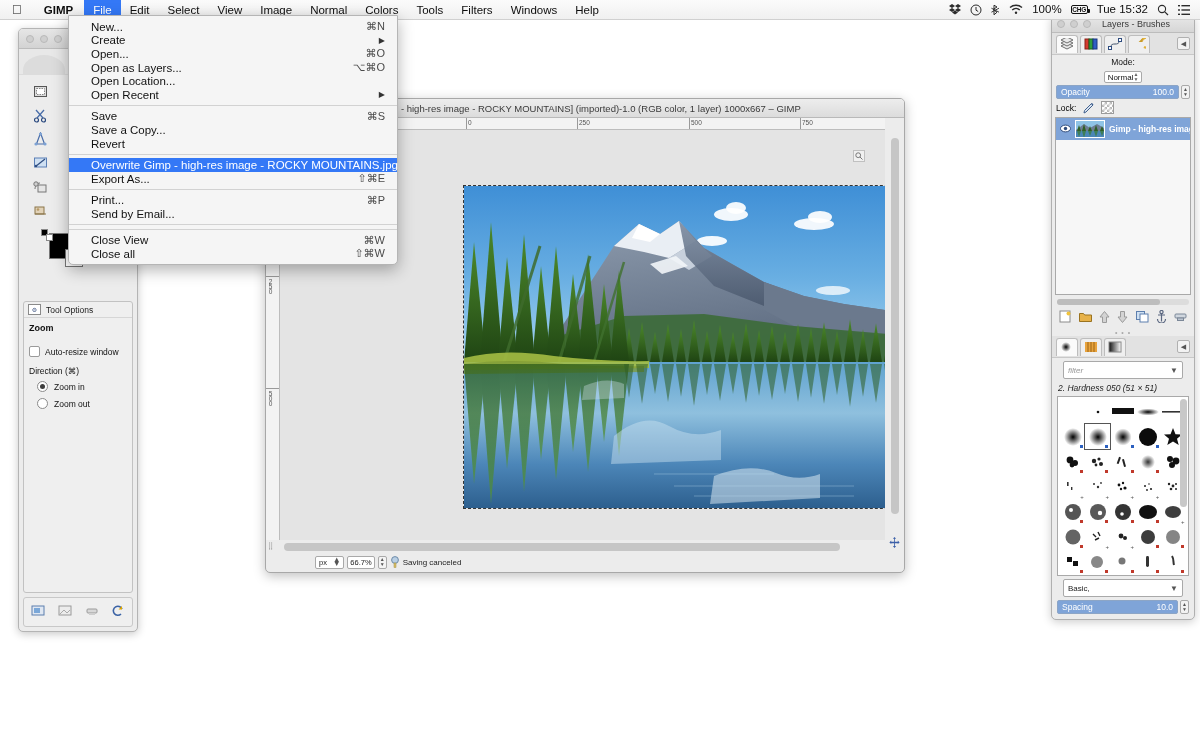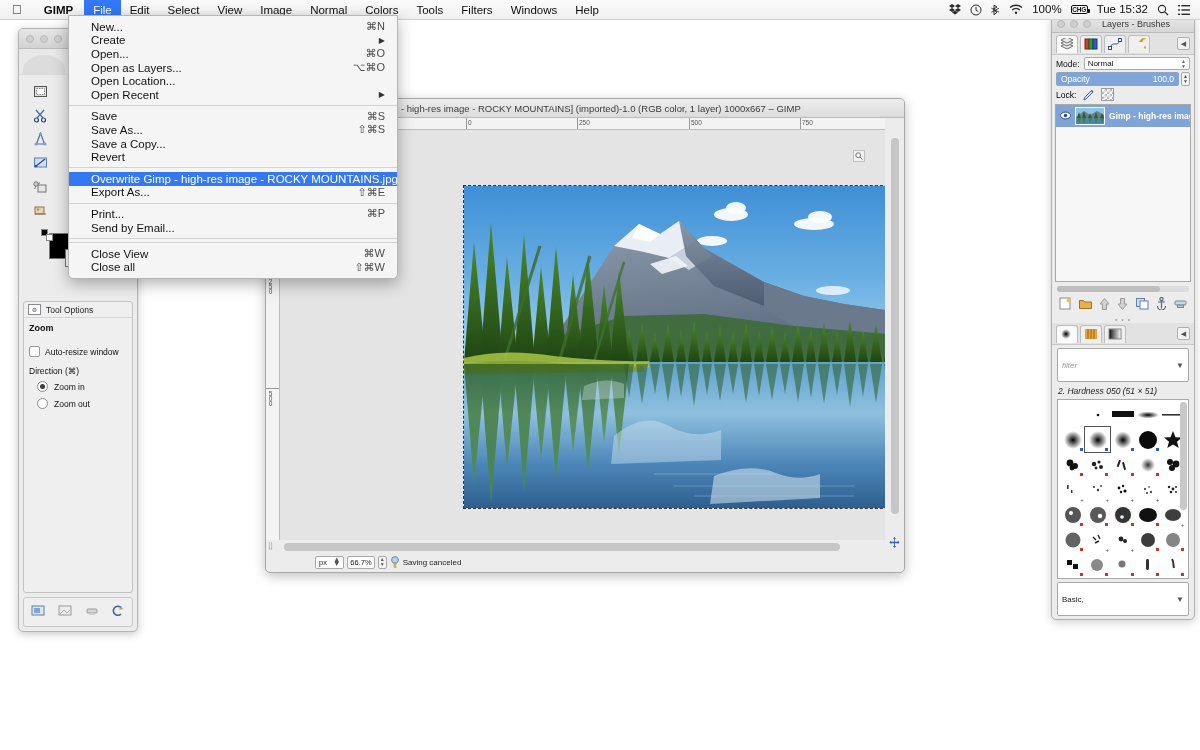--- a/index.html
+++ b/index.html
@@ -163,21 +163,21 @@
   .dk-title .tt{ margin-left:6px; }
   .dk-tabs{ height:22px; display:flex; align-items:center; gap:2px; padding:2px 4px;
             border-bottom:1px solid #c8c8c8; background:#e2e2e2; }
   .dk-tab{ width:22px;height:18px; border:1px solid #bdbdbd; border-bottom:none;
            background:#efefef; border-radius:3px 3px 0 0; display:flex;
            align-items:center;justify-content:center; font-size:11px; }
   .dk-tab.sel{ background:#fafafa; }
   .dk-menu{ margin-left:auto; width:13px;height:13px; border:1px solid #b0b0b0;
             background:#f2f2f2; border-radius:2px; font-size:7px;
             display:flex;align-items:center;justify-content:center;color:#555; }
-  .rowline{ display:flex; align-items:center; gap:4px; padding:2px 4px; font-size:8.5px; color:#111; }
+  .rowline{ display:flex; align-items:center; gap:4px; padding:2px 4px; font-size:8.5px; color:#111;flex-direction:column; }
   .combo{ flex:1; display:flex; align-items:center; border:1px solid #a9a9a9;
           background:#fff; border-radius:2px; height:13px; padding:0 3px; font-size:8px; }
   .combo .sp{ margin-left:auto; font-size:5px; line-height:5px; color:#666; text-align:center;}
   .opacity{ margin:2px 4px; height:14px; background:#7fa4d8; border:1px solid #8ca5c6;
             border-radius:2px; display:flex; align-items:center; padding:0 4px;
             font-size:8.5px; color:#fff; position:relative;gap:48px; }
   .opacity .val{ margin-left:auto; color:#fff; }
   .opacity-sp{ width:9px; height:14px; border:1px solid #a9a9a9; background:#f2f2f2;
                border-radius:2px; font-size:5px; line-height:5px; color:#555;
                display:flex; flex-direction:column; align-items:center; justify-content:center; }
@@ -193,22 +193,22 @@
              padding:0 4px; color:#fff; font-size:8.5px; font-weight:bold; white-space:nowrap;
              overflow:hidden; }
   .eye{ font-size:9px; }
   .lthumb{ width:30px;height:18px; border:1px solid #fff; overflow:hidden; position:relative; flex:none;}
   .dk-scroll{ margin:4px 5px 2px 5px; height:6px; background:#dcdcdc; border-radius:3px; position:relative;}
   .dk-scroll i{ position:absolute; left:0; top:0; height:6px; width:78%; background:#bdbdbd; border-radius:3px; }
   .dk-btns{ display:flex; align-items:center; justify-content:space-around; padding:3px 3px 4px 3px; }
   .dk-btns .b{ font-size:11px; color:#5a6780; }
   .grip{ height:7px; display:flex; align-items:center; justify-content:center;
          color:#aaa; font-size:7px; letter-spacing:1px; }
-  .filterbox{ margin:3px 5px; display:flex; align-items:center; border:1px solid #a9a9a9;
-              background:#fff; border-radius:2px; height:15px; padding:16px 4px; font-size:8px;
+  .filterbox{ margin:3px 11px; display:flex; align-items:center; border:1px solid #a9a9a9;
+              background:#fff; border-radius:2px; height:15px; padding:8px 4px; font-size:8px;
               color:#999; font-style:italic; }
   .filterbox .fi{ margin-left:auto; color:#555; font-size:8px; font-style:normal;}
   .brushname{ padding:1px 6px 3px 6px; font-size:8.5px; font-style:italic; color:#222; }
   .brushgrid{ margin:0 5px; height:180px; background:#fff; border:1px solid #a9a9a9;
               position:relative; overflow:hidden; }
   .bgrid{ display:grid; grid-template-columns:repeat(5,1fr); gap:0; padding:2px; }
   .bcell{ height:25px; display:flex; align-items:center; justify-content:center; position:relative; }
   .bcell.sel{ outline:1px solid #555; }
   .bmark{ position:absolute; right:2px; bottom:1px; width:3px;height:3px; background:#c0392b; }
   .bmark.blue{ background:#2b60c0; }
@@ -708,24 +708,20 @@
     <div class="mrow">
       <span class="txt">Open Recent</span>
       <span class="arrow">▶</span>
     </div>
     <div class="msep"></div>
     <div class="mrow">
       <span class="txt">Save</span>
       <span class="acc">⌘S</span>
     </div>
     <div class="mrow">
-      <span class="txt">Save As...</span>
-      <span class="acc">⇧⌘S</span>
-    </div>
-    <div class="mrow">
       <span class="txt">Save a Copy...</span>
     </div>
     <div class="mrow">
       <span class="txt">Revert</span>
     </div>
     <div class="msep"></div>
     <div class="mrow sel">
       <span class="txt">Overwrite Gimp - high-res image - ROCKY MOUNTAINS.jpg</span>
     </div>
     <div class="mrow">

